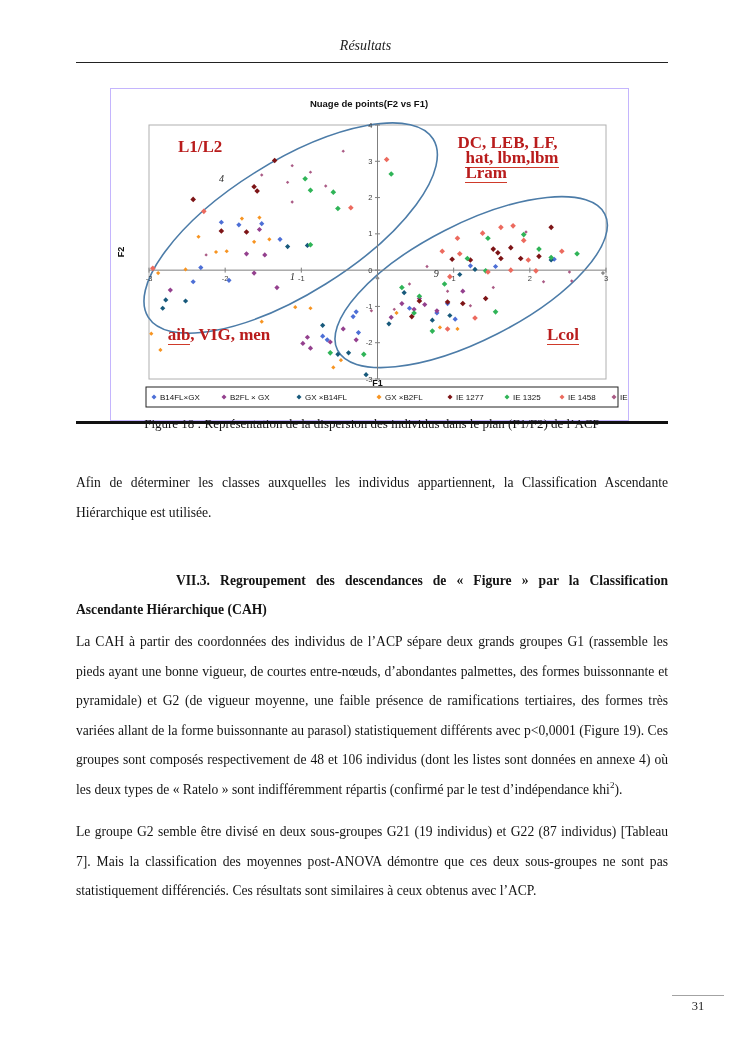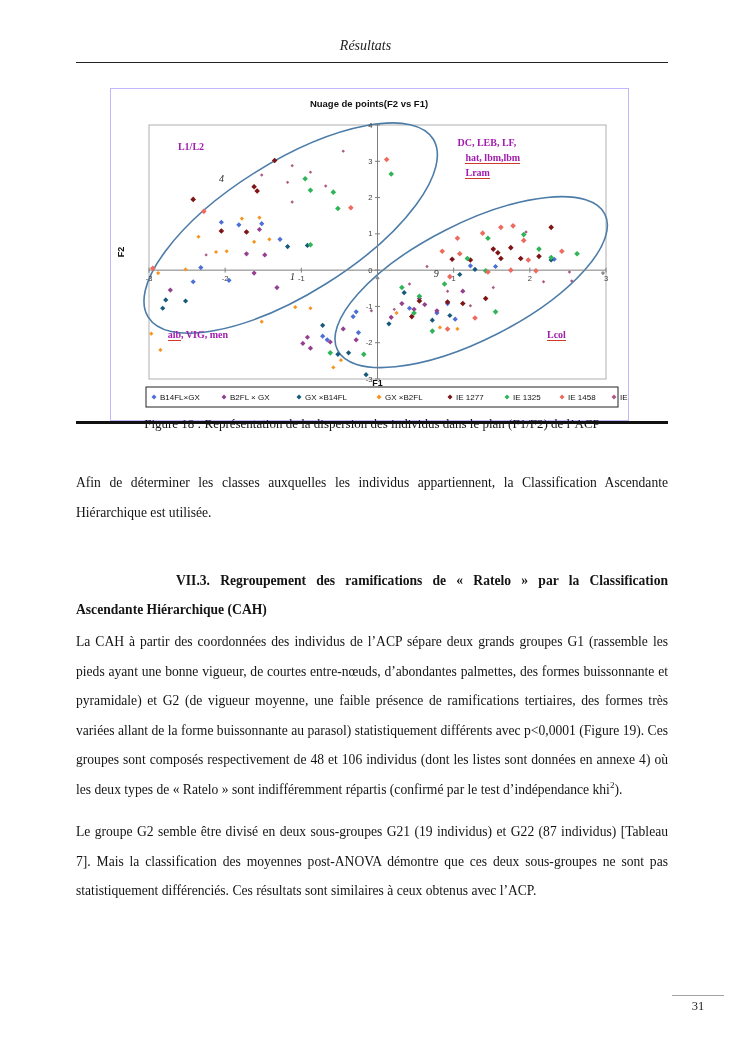--- a/index.html
+++ b/index.html
@@ -8,21 +8,21 @@
   
   .hdr-text{position:absolute;top:38px;left:76px;width:579px;text-align:center;
             font-style:italic;font-size:14px;color:#222;}
   .hdr-rule{position:absolute;top:62px;left:76px;width:592px;border-top:1px solid #222;}
   
   .fig-box{position:absolute;top:88px;left:110px;width:517px;height:331px;
            border:1px solid #c4b5fd;background:#fff;text-decoration:underline;}
   .fig-canvas{position:absolute;inset:0;}
   #chart-notes{position:absolute;inset:0;pointer-events:none;}
   .note{position:absolute;font-family:"Liberation Serif",serif;font-weight:bold;
-        font-size:10px;line-height:15px;white-space:nowrap;color:#a21caf;}
+        font-size:17px;line-height:15px;white-space:nowrap;color:#b91c1c;}
   .note .u{border-bottom:1.5px solid #cf3a2a;padding-bottom:0px;margin-left:8px;}
   .fig-thickline{position:absolute;top:421px;left:76px;width:592px;border-top:3px solid #111;}
   .fig-caption{position:absolute;top:416px;left:76px;width:592px;text-align:center;
                font-size:13px;color:#161616;}
   
   .para{position:absolute;left:76px;width:592px;font-size:13.6px;line-height:29.5px;
         text-align:justify;color:#141414;}
   .para sup{font-size:9px;line-height:0;}
   .h-line1{position:absolute;left:76px;width:592px;font-size:13.6px;font-weight:bold;
            padding-left:100px;box-sizing:border-box;text-align:justify;text-align-last:justify;
@@ -293,21 +293,21 @@
           </div>
         </div>
     </div>
   </div>
 
   <div class="fig-thickline"></div>
   <div class="fig-caption">Figure 18 : Représentation de la dispersion des individus dans le plan (F1/F2) de l’ACP</div>
 
   <div class="para" style="top:468px;">Afin de déterminer les classes auxquelles les individus appartiennent, la Classification Ascendante Hiérarchique est utilisée.</div>
 
-  <div class="h-line1" style="top:566px;">VII.3. Regroupement des ramifications de « Ratelo » par la Classification</div>
+  <div class="h-line1" style="top:566px;">VII.3. Regroupement des descendances de « Figure » par la Classification</div>
   <div class="h-line2" style="top:595px;">Ascendante Hiérarchique (CAH)</div>
 
   <div class="para" style="top:627px;"><span>La CAH à partir des coordonnées des individus de l’ACP sépare deux grands groupes G1 (rassemble les pieds ayant une bonne vigueur, de courtes entre-nœuds, d’abondantes palmettes, des formes buissonnante et pyramidale) et G2 (de vigueur moyenne, une faible présence de ramifications tertiaires, des formes très variées allant de la forme buissonnante au parasol) statistiquement différents avec p&lt;0,0001 (Figure 19). Ces groupes sont composés respectivement de 48 et 106 individus (dont les listes sont données en annexe 4) où les deux types de « Ratelo » sont indifféremment répartis (confirmé par le test d’indépendance khi</span><sup>2</sup><span>).</span></div>
 
   <div class="para" style="top:817px;">Le groupe G2 semble être divisé en deux sous-groupes G21 (19 individus) et G22 (87 individus) [Tableau 7]. Mais la classification des moyennes post-ANOVA démontre que ces deux sous-groupes ne sont pas statistiquement différenciés. Ces résultats sont similaires à ceux obtenus avec l’ACP.</div>
 
   <div class="pg-num">31</div>
 </div>
 
 </body></html>

